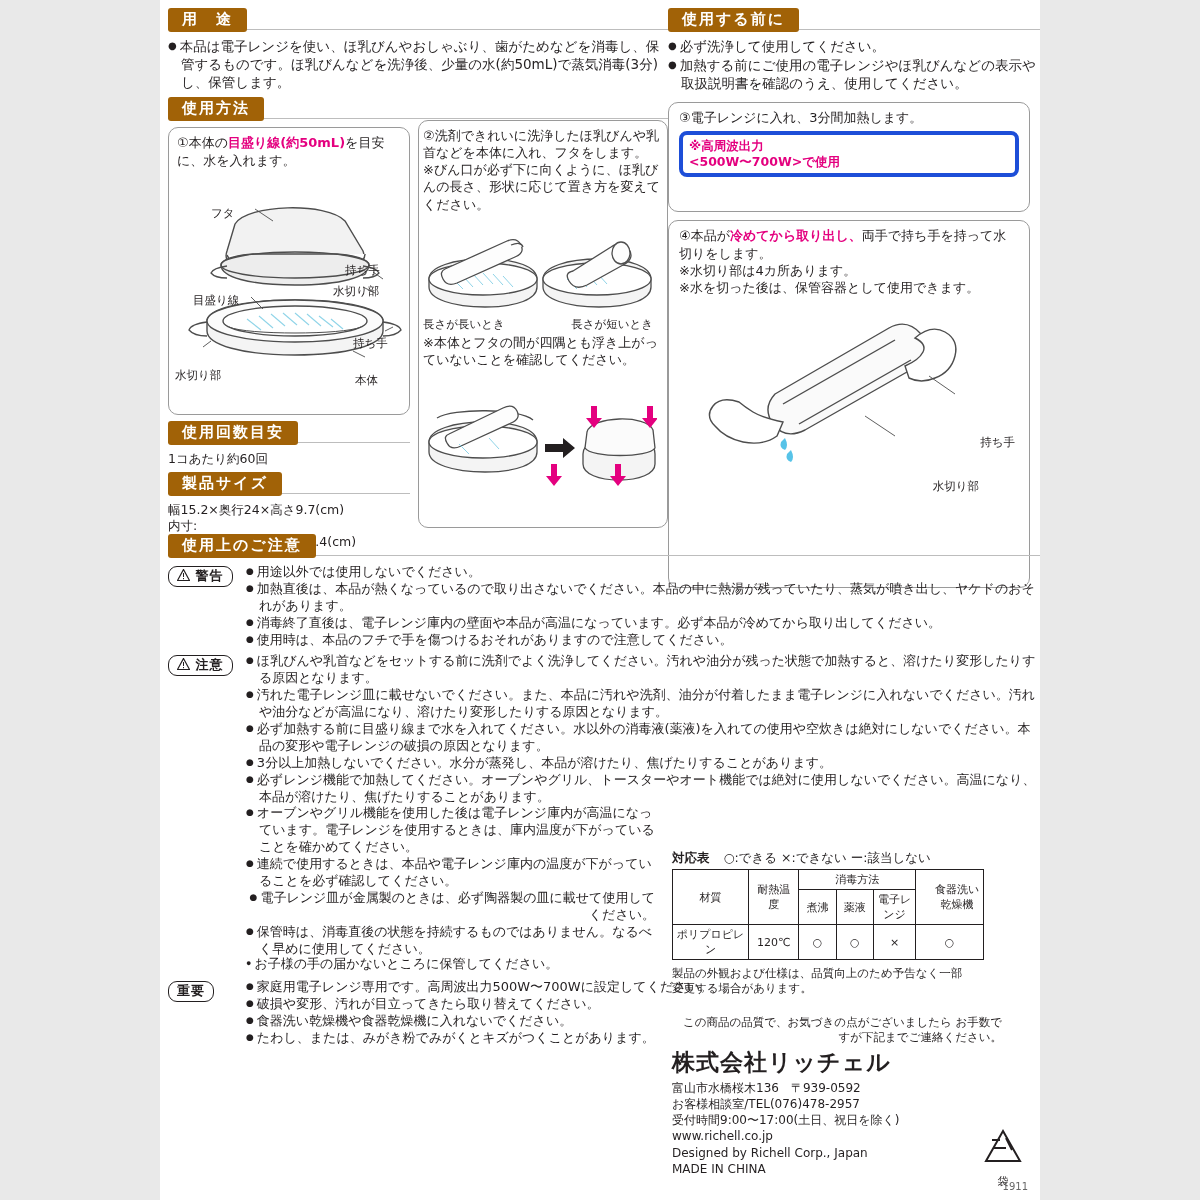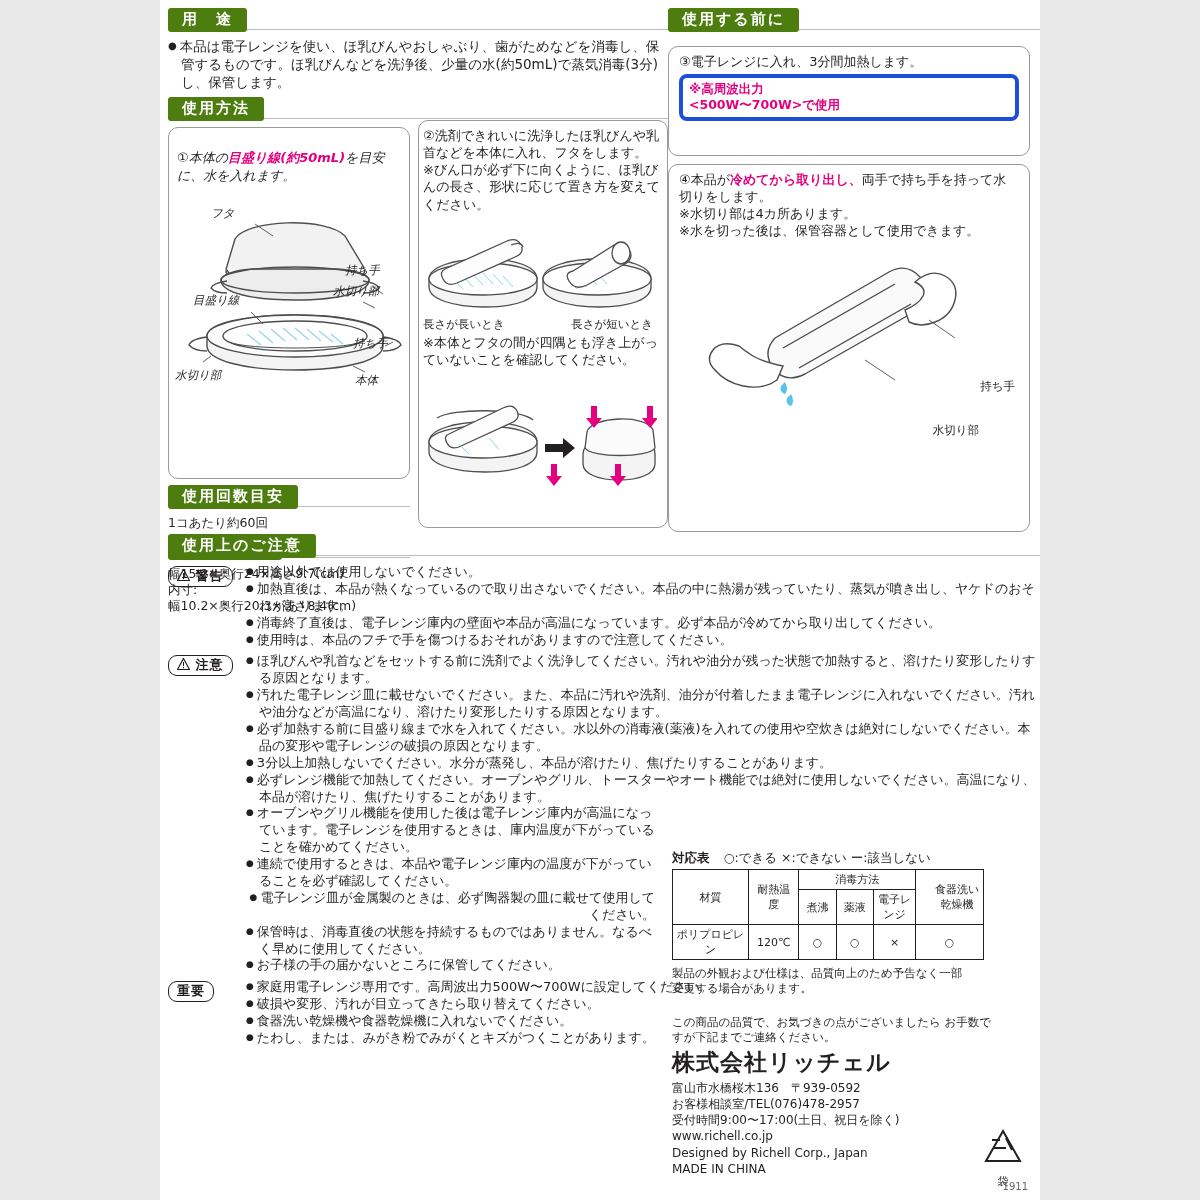--- a/index.html
+++ b/index.html
@@ -13,21 +13,21 @@
   .page{
     position:absolute;left:160px;top:0;width:880px;height:1200px;
     background:#ffffff;
   }
   .col-left{position:absolute;left:8px;top:8px;width:500px;}
   .col-right{position:absolute;left:508px;top:8px;width:372px;}
 
   
   .hdr{
     display:inline-block;
-    background:#4d7c0f;
+    background:#a16207;
     color:#ffffff;
     font-weight:bold;
     font-size:15px;
     letter-spacing:2px;
     padding:2px 14px 3px 14px;
     border-radius:3px;
     margin:0 0 4px 0;
   }
   .hdr-wrap{position:relative;margin-bottom:2px;}
   .hdr-wrap:before{
@@ -93,21 +93,21 @@
       <span class="hdr">用　途</span>
     </div>
     <ul class="bullet-list">
       <li>本品は電子レンジを使い、ほ乳びんやおしゃぶり、歯がためなどを消毒し、保管するものです。ほ乳びんなどを洗浄後、少量の水(約50mL)で蒸気消毒(3分)し、保管します。</li>
     </ul>
 
     <div class="hdr-wrap" style="margin-top:6px;">
       <span class="hdr">使用方法</span>
     </div>
 
-    <div class="panel" style="width:242px;height:352px;padding:21px 8px;box-sizing:border-box;font-style:italic;">
+    <div class="panel" style="width:242px;height:288px;padding:6px 8px;box-sizing:border-box;">
       <div class="panel-txt">
         <span>①本体の</span><span class="pink">目盛り線(約50mL)</span><span>を目安に、水を入れます。</span>
       </div>
 
       <svg class="illus" width="226" height="215" viewBox="0 0 226 215">
 
         <g fill="none" stroke="#4d4d4d" stroke-width="1.4">
           <path d="M58 55 C70 35, 150 33, 168 52 L186 82 C190 92, 180 100, 165 101 L72 101 C56 100, 46 93, 50 82 Z" fill="#f2f2f2"></path>
           <path d="M50 86 C54 96, 70 101, 92 101 L150 101 C172 101, 188 95, 188 85" fill="#fdfdfd"></path>
           <path d="M44 96 C44 108, 72 116, 118 116 C164 116, 192 108, 192 96 C192 90, 176 86, 160 85 L76 85 C60 86, 44 90, 44 96 Z" fill="#ededed"></path>
@@ -253,20 +253,24 @@
         <path d="M192 92 L198 92 L198 104 L203 104 L195 114 L187 104 L192 104 Z"></path>
         <path d="M128 92 L134 92 L134 104 L139 104 L131 114 L123 104 L128 104 Z"></path>
       </g>
     </svg>
   </div>
 
   <div class="col-right">
     <div class="hdr-wrap">
       <span class="hdr">使用する前に</span>
     </div>
+    <ul class="bullet-list">
+      <li>必ず洗浄して使用してください。</li>
+      <li>加熱する前にご使用の電子レンジやほ乳びんなどの表示や取扱説明書を確認のうえ、使用してください。</li>
+    </ul>
 
     <div class="panel" style="margin-top:10px;width:362px;height:110px;padding:6px 10px;box-sizing:border-box;">
       <div class="panel-txt">③電子レンジに入れ、3分間加熱します。</div>
       <div class="pinkbox">
         <div>※高周波出力</div>
         <div>&lt;500W〜700W&gt;で使用</div>
       </div>
     </div>
 
     <div class="panel" style="margin-top:8px;width:362px;height:368px;padding:6px 10px;box-sizing:border-box;">
@@ -342,21 +346,21 @@
       <ul class="bullet-list notice-body" style="width:652px;">
         <li>ほ乳びんや乳首などをセットする前に洗剤でよく洗浄してください。汚れや油分が残った状態で加熱すると、溶けたり変形したりする原因となります。</li>
         <li>汚れた電子レンジ皿に載せないでください。また、本品に汚れや洗剤、油分が付着したまま電子レンジに入れないでください。汚れや油分などが高温になり、溶けたり変形したりする原因となります。</li>
         <li>必ず加熱する前に目盛り線まで水を入れてください。水以外の消毒液(薬液)を入れての使用や空炊きは絶対にしないでください。本品の変形や電子レンジの破損の原因となります。</li>
         <li>3分以上加熱しないでください。水分が蒸発し、本品が溶けたり、焦げたりすることがあります。</li>
         <li>必ずレンジ機能で加熱してください。オーブンやグリル、トースターやオート機能では絶対に使用しないでください。高温になり、本品が溶けたり、焦げたりすることがあります。</li>
         <li style="width:396px;">オーブンやグリル機能を使用した後は電子レンジ庫内が高温になっています。電子レンジを使用するときは、庫内温度が下がっていることを確かめてください。</li>
         <li style="width:396px;">連続で使用するときは、本品や電子レンジ庫内の温度が下がっていることを必ず確認してください。</li>
         <li style="width:396px;text-align:right;">電子レンジ皿が金属製のときは、必ず陶器製の皿に載せて使用してください。</li>
         <li style="width:396px;">保管時は、消毒直後の状態を持続するものではありません。なるべく早めに使用してください。</li>
-        <li style="width:396px;">お子様の手の届かないところに保管してください。</li>
+        <li style="width:396px;font-family:Liberation Mono, monospace;">お子様の手の届かないところに保管してください。</li>
       </ul>
     </div>
 
     <div class="notice-row">
       <div class="notice-left">
         <span class="lbl">重要</span>
       </div>
       <ul class="bullet-list notice-body" style="width:396px;">
         <li>家庭用電子レンジ専用です。高周波出力500W〜700Wに設定してください。</li>
         <li>破損や変形、汚れが目立ってきたら取り替えてください。</li>
@@ -391,21 +395,21 @@
         <td>○</td>
         <td>×</td>
         <td>○</td>
       </tr>
     </tbody>
       </table>
     <div class="tiny" style="margin-top:6px;width:300px;">製品の外観および仕様は、品質向上のため予告なく一部変更する場合があります。</div>
   </div>
 
   <div style="position:absolute;left:512px;top:1015px;width:368px;">
-    <div class="tiny" style="width:330px;">この商品の品質で、お気づきの点がございましたら お手数ですが下記までご連絡ください。</div>
+    <div class="tiny" style="width:330px;text-align:right;">この商品の品質で、お気づきの点がございましたら お手数ですが下記までご連絡ください。</div>
     <div class="company">株式会社リッチェル</div>
     <div class="addr">富山市水橋桜木136　〒939-0592</div>
     <div class="addr">お客様相談室/TEL(076)478-2957</div>
     <div class="addr">受付時間9:00〜17:00(土日、祝日を除く)</div>
     <div class="addr">www.richell.co.jp</div>
     <div class="addr">Designed by Richell Corp., Japan</div>
     <div class="addr">MADE IN CHINA</div>
   </div>
 
   <div class="recycle">

